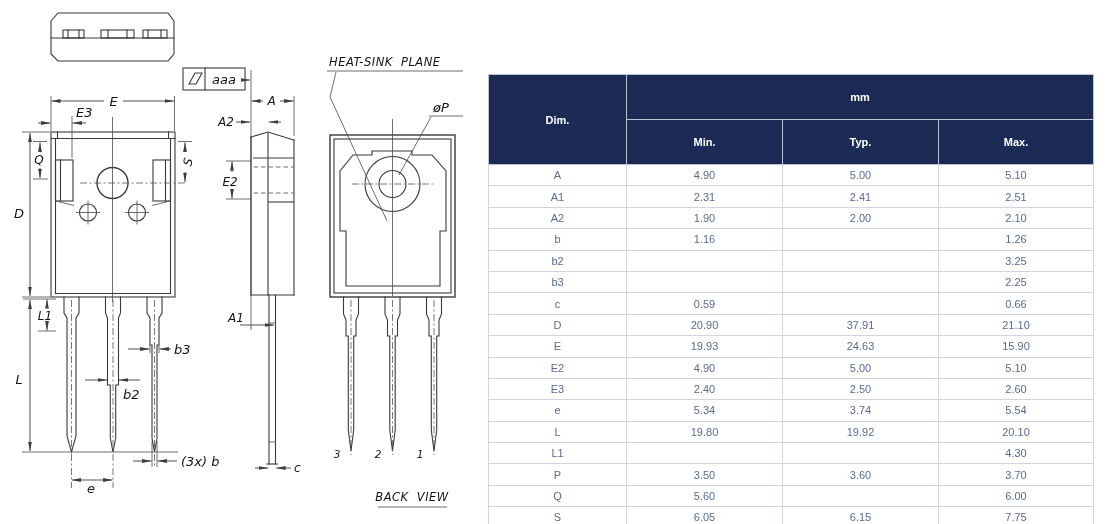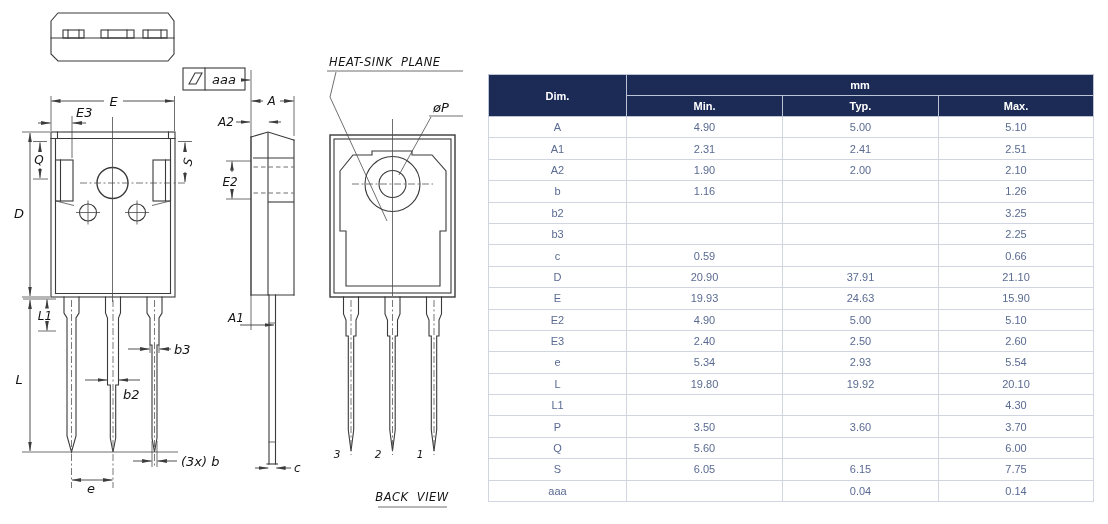--- a/index.html
+++ b/index.html
@@ -13,21 +13,21 @@
   .dim{stroke:#3c3c3c;stroke-width:0.9;fill:none;}
   .cl{stroke:#555;stroke-width:0.8;fill:none;stroke-dasharray:7 2.5 2 2.5;}
   .hid{stroke:#4a4a4a;stroke-width:0.8;fill:none;stroke-dasharray:4.5 3;}
   .lbl{font:italic 12px "DejaVu Sans",sans-serif;fill:#141414;}
   .lbl-lg{font:italic 13px "DejaVu Sans",sans-serif;fill:#141414;}
   .lbl-sm{font:italic 10.5px "DejaVu Sans",sans-serif;fill:#141414;}
   .caption{font:italic 11.5px "DejaVu Sans",sans-serif;fill:#141414;letter-spacing:0.5px;word-spacing:4px;}
   
   .dims-table{position:absolute;left:488px;top:74px;width:605px;border-collapse:collapse;table-layout:fixed;}
   .dims-table th{background:#1b2b55;color:#ffffff;font-weight:bold;font-size:11px;
-                 border:1px solid #bcc4d4;height:20px;padding:0;text-align:center;}
+                 border:1px solid #bcc4d4;height:20px;padding:12px;text-align:center;}
   .dims-table td{font-size:11px;color:#5a6b91;text-align:center;border:1px solid #d0d5df;
                  height:20.4px;padding:0;background:#fff;}
 </style>
 </head>
 <body>
 
 <div class="stage">
 
   <svg class="drawing-svg" width="488" height="524" viewBox="0 0 488 524">
     <defs>
@@ -345,21 +345,21 @@
         </tr>
       <tr>
           <td>E3</td>
           <td>2.40</td>
           <td>2.50</td>
           <td>2.60</td>
         </tr>
       <tr>
           <td>e</td>
           <td>5.34</td>
-          <td>2.93</td>
+          <td>3.74</td>
           <td>5.54</td>
         </tr>
       <tr>
           <td>L</td>
           <td>19.80</td>
           <td>19.92</td>
           <td>20.10</td>
         </tr>
       <tr>
           <td>L1</td>

